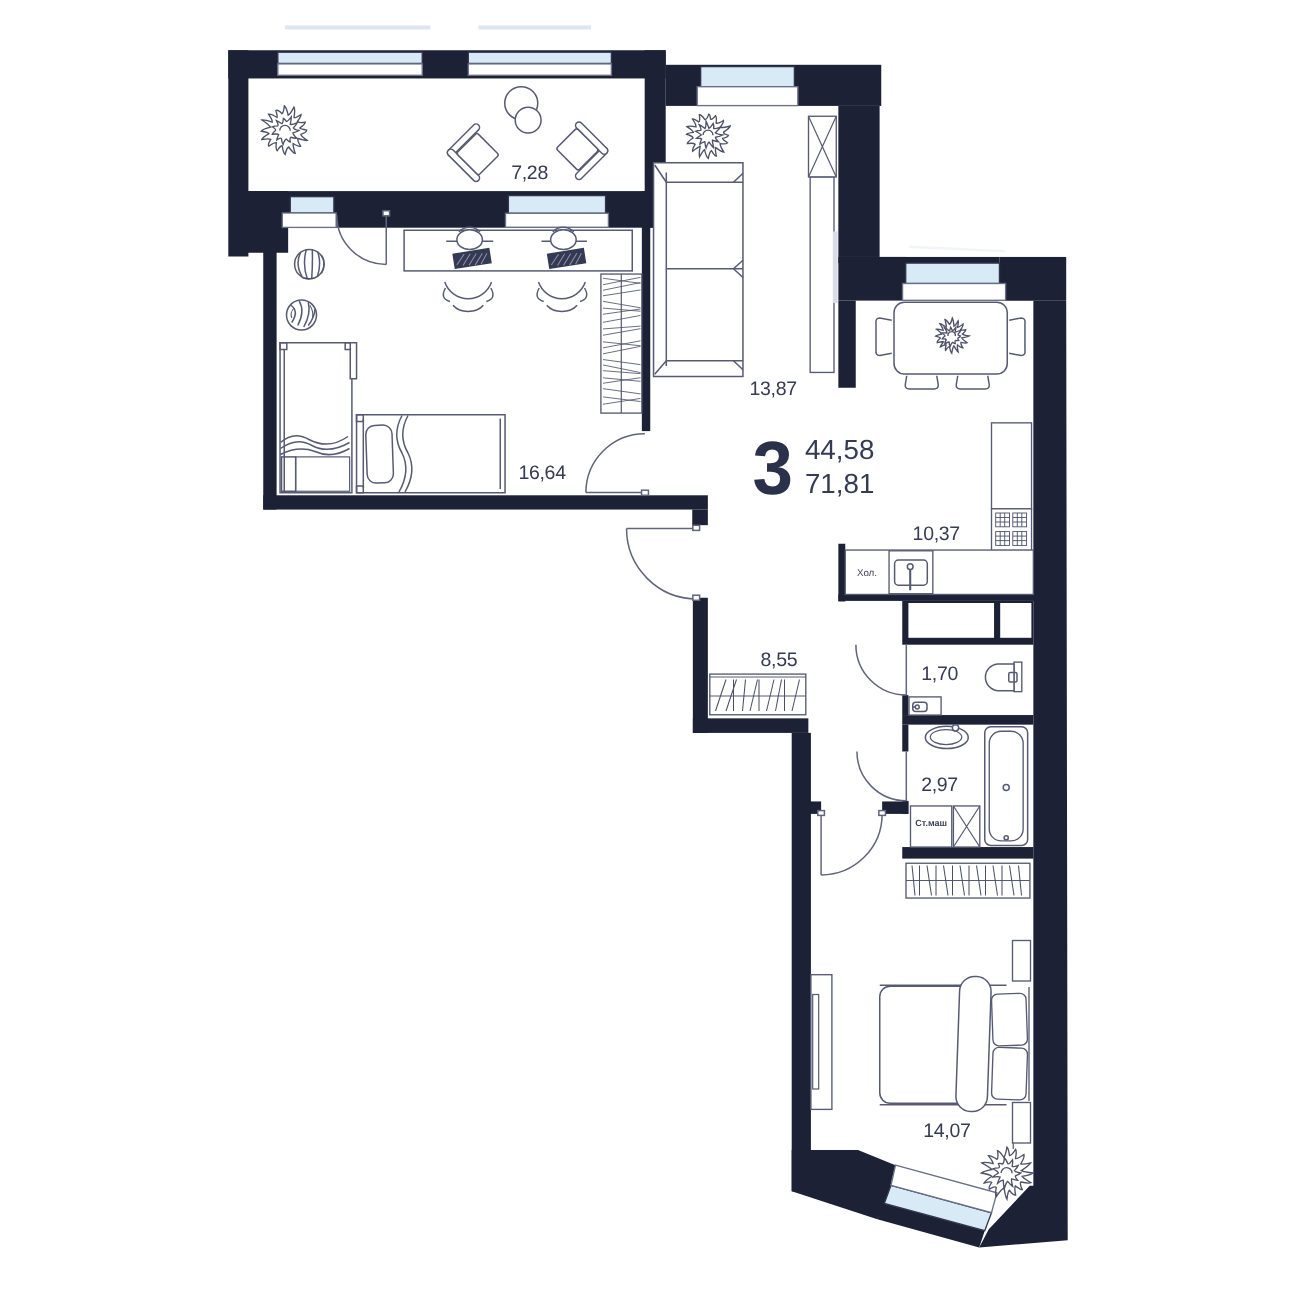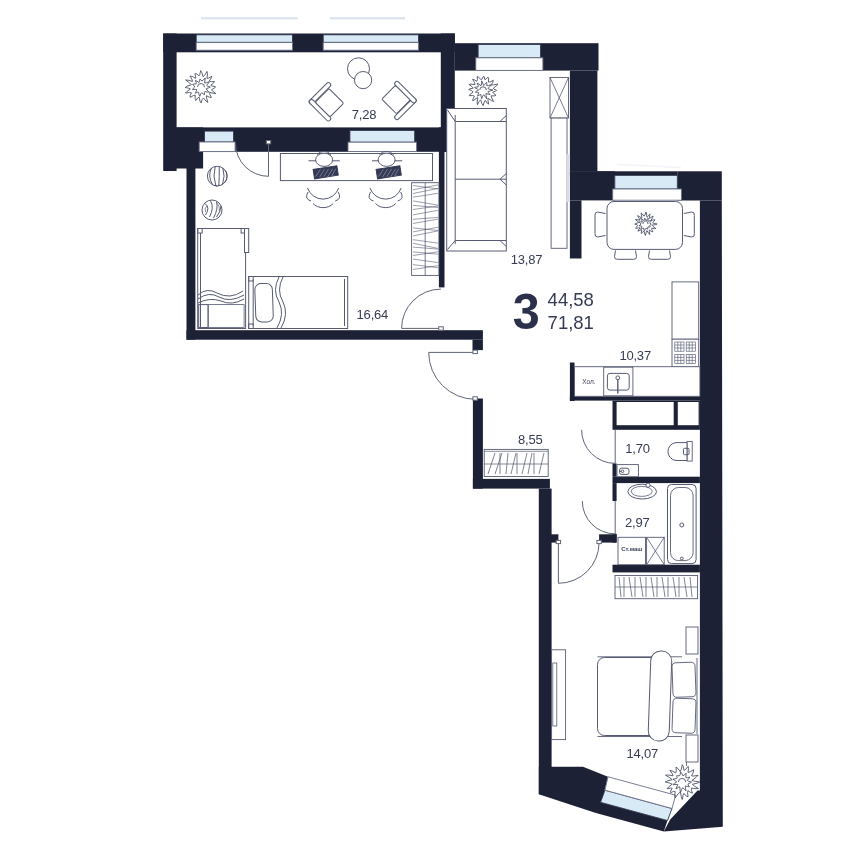--- a/index.html
+++ b/index.html
@@ -1,16 +1,16 @@
 <!DOCTYPE html>
 <html><head>
 <meta charset="utf-8">
 <style>
 html,body{margin:0;padding:0;background:#ffffff;}
-#plan{position:relative;width:784px;height:864px;font-family:"Liberation Sans",sans-serif;padding-left:11px;}
+#plan{position:relative;width:784px;height:864px;font-family:"Liberation Sans",sans-serif;}
 svg{display:block;}
 .lbl{fill:#363b54;font-size:13px;letter-spacing:-0.2px;}
 </style>
 </head>
 <body>
 <div id="plan">
 <svg width="864" height="864" viewBox="0 0 864 864">
 <defs>
 </defs>
 

